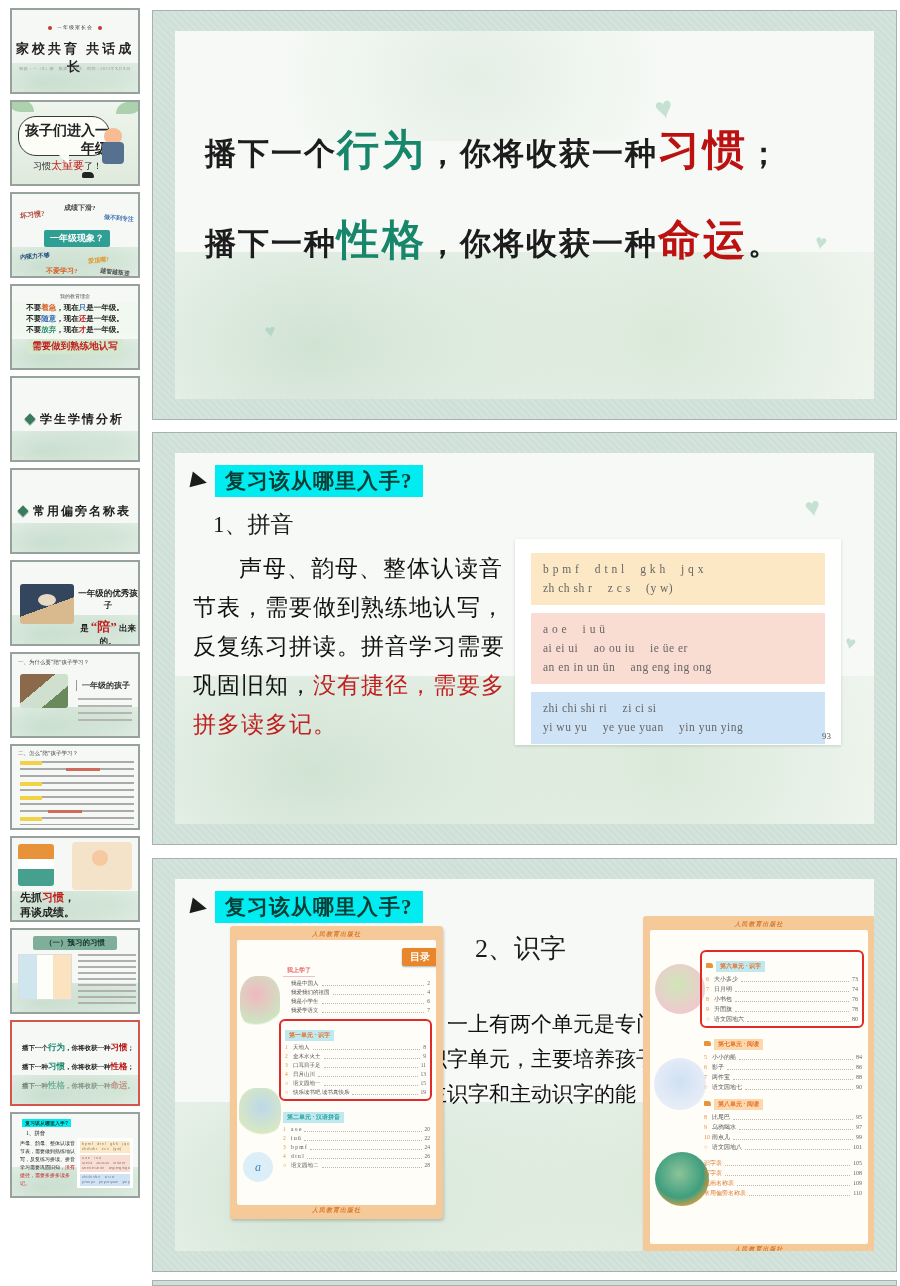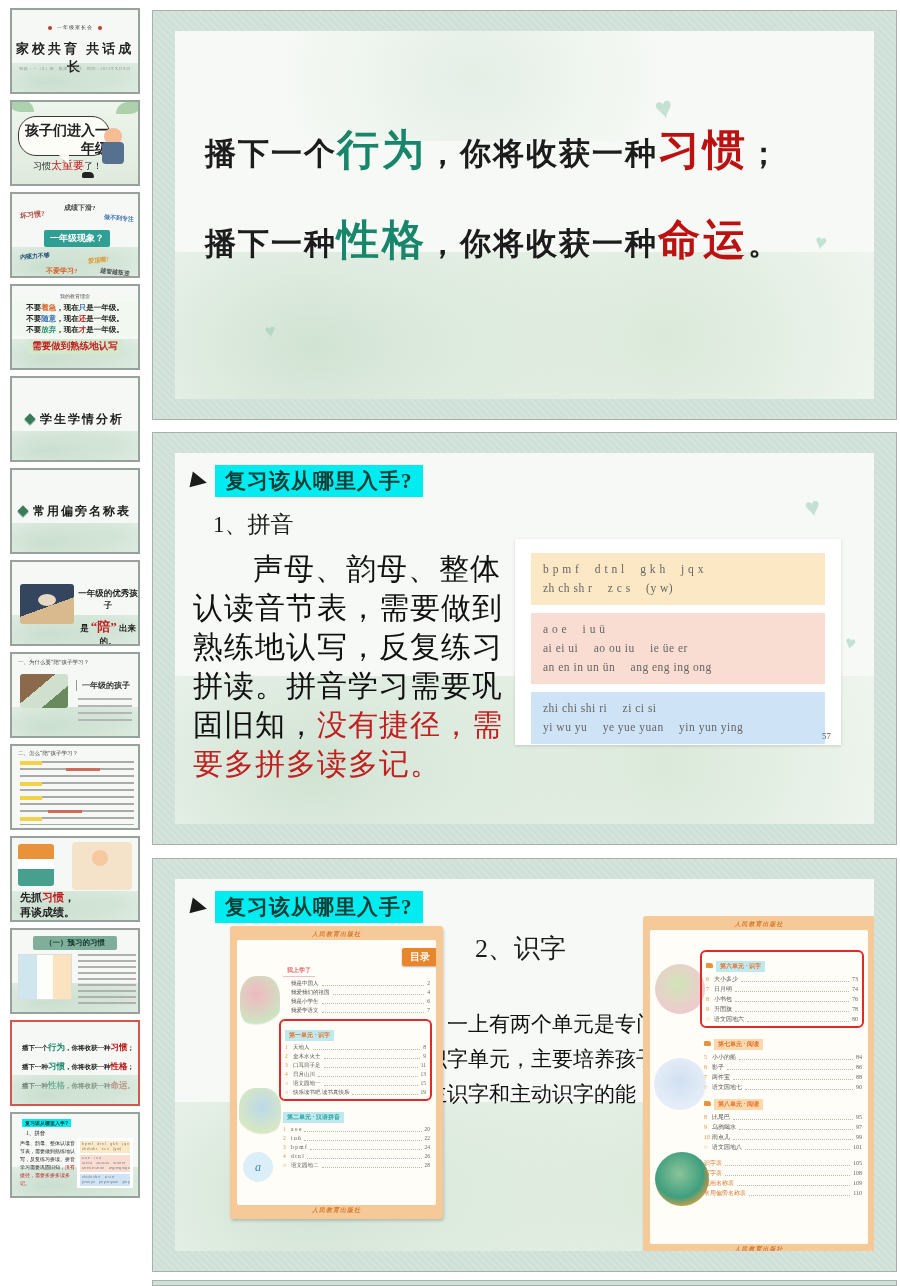--- a/index.html
+++ b/index.html
@@ -155,21 +155,21 @@
   .qr { font-size:42px; color:#bb1111; letter-spacing:3px; }
 
   
   .shead { position:absolute; left:16px; top:12px; display:flex; align-items:center; gap:8px; }
   .arrow-bullet { width:0; height:0; border-left:16px solid #1c1c1c; border-top:8px solid transparent;
                   border-bottom:8px solid transparent; transform:rotate(12deg); }
   .chip { background:#00ecf0; color:#063e36; font-weight:bold; font-size:21px; padding:2px 10px; letter-spacing:1px; }
 
   
   .sB-sub { position:absolute; left:38px; top:56px; font-size:23px; color:#1c1c1c; }
-  .sB-para { position:absolute; left:18px; top:96px; width:312px; font-size:30px; line-height:39px;
+  .sB-para { position:absolute; left:18px; top:96px; width:312px; font-size:23px; line-height:39px;
              color:#111; text-indent:2em; letter-spacing:1px; }
   .sB-para .red { color:#c02020; }
   .pcard { position:absolute; left:340px; top:86px; width:326px; height:206px; background:#ffffff;
            box-shadow:0 1px 3px rgba(0,0,0,.15); padding:14px 16px; }
   .pbox { padding:7px 12px; margin-bottom:8px; }
   .pbox div { font-size:11.5px; color:#666; line-height:19px; white-space:nowrap; letter-spacing:.5px; }
   .pb1 { background:#fce8c4; } .pb2 { background:#f9dcd2; } .pb3 { background:#cfe3f6; }
   .pcard .pageno { position:absolute; right:10px; bottom:4px; font-size:9px; color:#555; }
 
   
@@ -394,21 +394,21 @@
           </div>
           <div class="pbox pb2">
             <div>a o e　 i u ü</div>
             <div>ai ei ui　 ao ou iu　 ie üe er</div>
             <div>an en in un ün　 ang eng ing ong</div>
           </div>
           <div class="pbox pb3">
             <div>zhi chi shi ri　 zi ci si</div>
             <div>yi wu yu　 ye yue yuan　 yin yun ying</div>
           </div>
-          <div class="pageno">57</div>
+          <div class="pageno">93</div>
         </div>
       </div>
     </section>
 
     <section class="slide sC">
       <div class="inner serif">
         <div class="hill hill1"></div>
         <div class="hill hill2"></div>
         <span class="heart" style="left:560px;top:100px;font-size:22px;transform:rotate(-10deg)"></span>
         <span class="heart" style="left:620px;top:330px;font-size:18px;transform:rotate(8deg)"></span>

